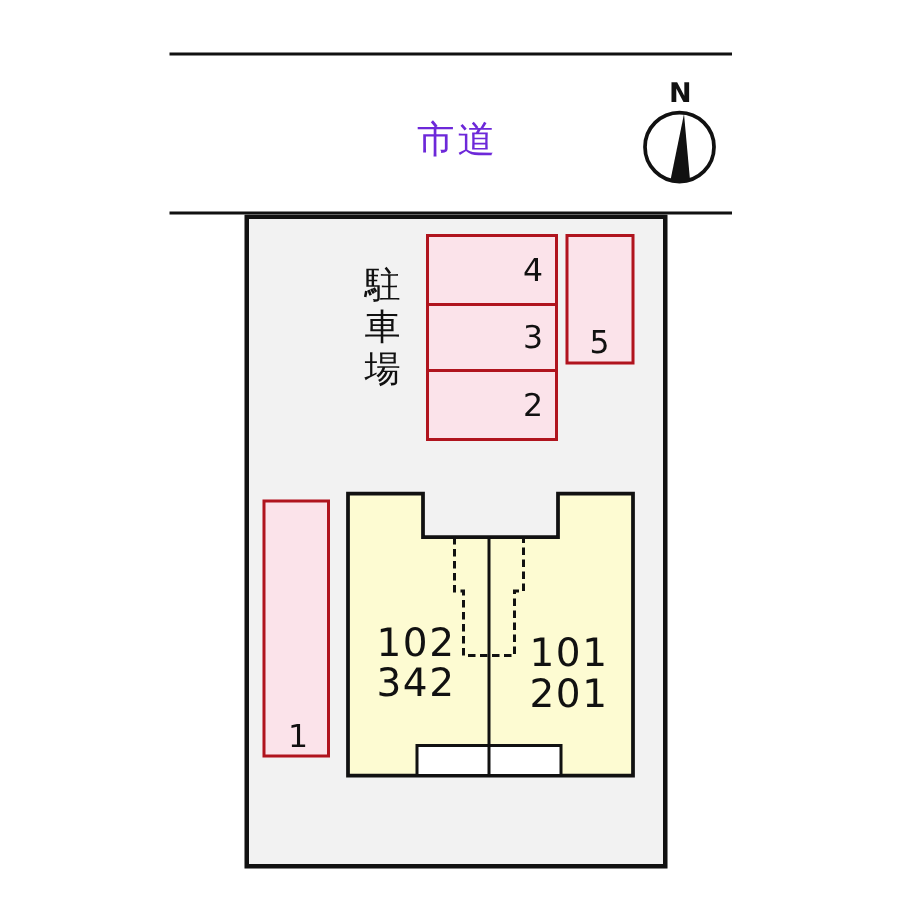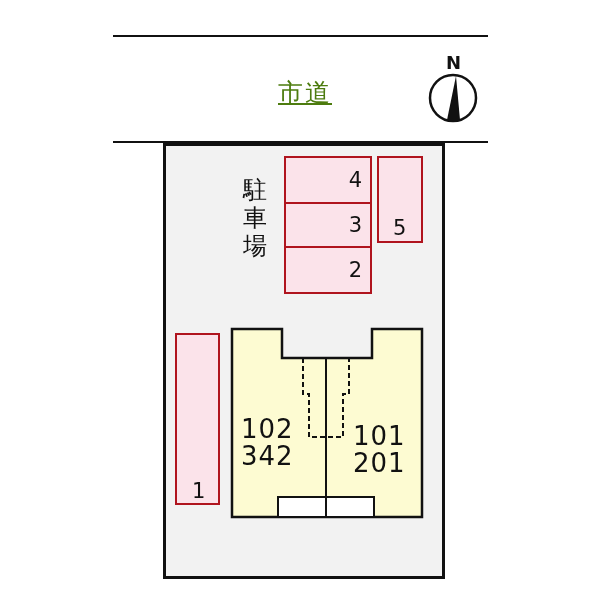--- a/index.html
+++ b/index.html
@@ -1,20 +1,20 @@
 <!DOCTYPE html>
 <html><head>
 <meta charset="utf-8">
 <style>
   html, body { margin: 0; padding: 0; }
   body { width: 600px; height: 600px; background: #ffffff; position: relative; overflow: hidden;
          font-family: "DejaVu Sans", "Liberation Sans", sans-serif; }
   .abs { position: absolute; }
   .road-line { position: absolute; height: 2px; background: #111; }
-  .road-label { position: absolute; font-size: 25px; color: #4d7c0f; letter-spacing: 2px; text-decoration: underline; }
+  .road-label { position: absolute; font-size: 25px; color: #6d28d9; letter-spacing: 2px; }
   .lot { position: absolute; left: 163px; top: 143px; width: 276px; height: 430px;
          background: #f2f2f2; border: 3px solid #111; box-sizing: content-box; }
   .space { position: absolute; background: #fbe3ea; border: 2px solid #b0141e; box-sizing: border-box; }
   .space-num { position: absolute; font-size: 21px; color: #111; }
   .parking-label { position: absolute; font-size: 24px; color: #111; line-height: 28px; width: 30px; text-align: center; }
   .unit-label { position: absolute; font-size: 26px; color: #111; line-height: 27px; letter-spacing: 1px; }
   .north-n { position: absolute; font-size: 18px; font-weight: bold; color: #111; }
 </style>
 </head>
 <body>
@@ -56,20 +56,20 @@
 <svg class="abs" style="left:230px; top:327px;" width="194" height="192" viewBox="0 0 194 192">
   <polygon points="2,2 52,2 52,31 142,31 142,2 192,2 192,190 2,190" fill="#fdfbd2" stroke="#111" stroke-width="2.5"></polygon>
   <line x1="96" y1="31" x2="96" y2="190" stroke="#111" stroke-width="2"></line>
 
   <polyline points="73,31 73,67 79,67 79,110 113,110 113,67 119,67 119,31" fill="none" stroke="#111" stroke-width="2" stroke-dasharray="5,3"></polyline>
 
   <rect x="48" y="170" width="96" height="20" fill="#ffffff" stroke="#111" stroke-width="2"></rect>
   <line x1="96" y1="170" x2="96" y2="190" stroke="#111" stroke-width="2"></line>
 </svg>
 
-<div class="unit-label" style="left:241px; top:416px;text-align:right;">
+<div class="unit-label" style="left:251px; top:416px;text-align:right;">
   <div>102</div>
   <div>342</div>
 </div>
 <div class="unit-label" style="left:353px; top:423px;text-align:right;">
   <div>101</div>
   <div>201</div>
 </div>
 
 </body></html>

